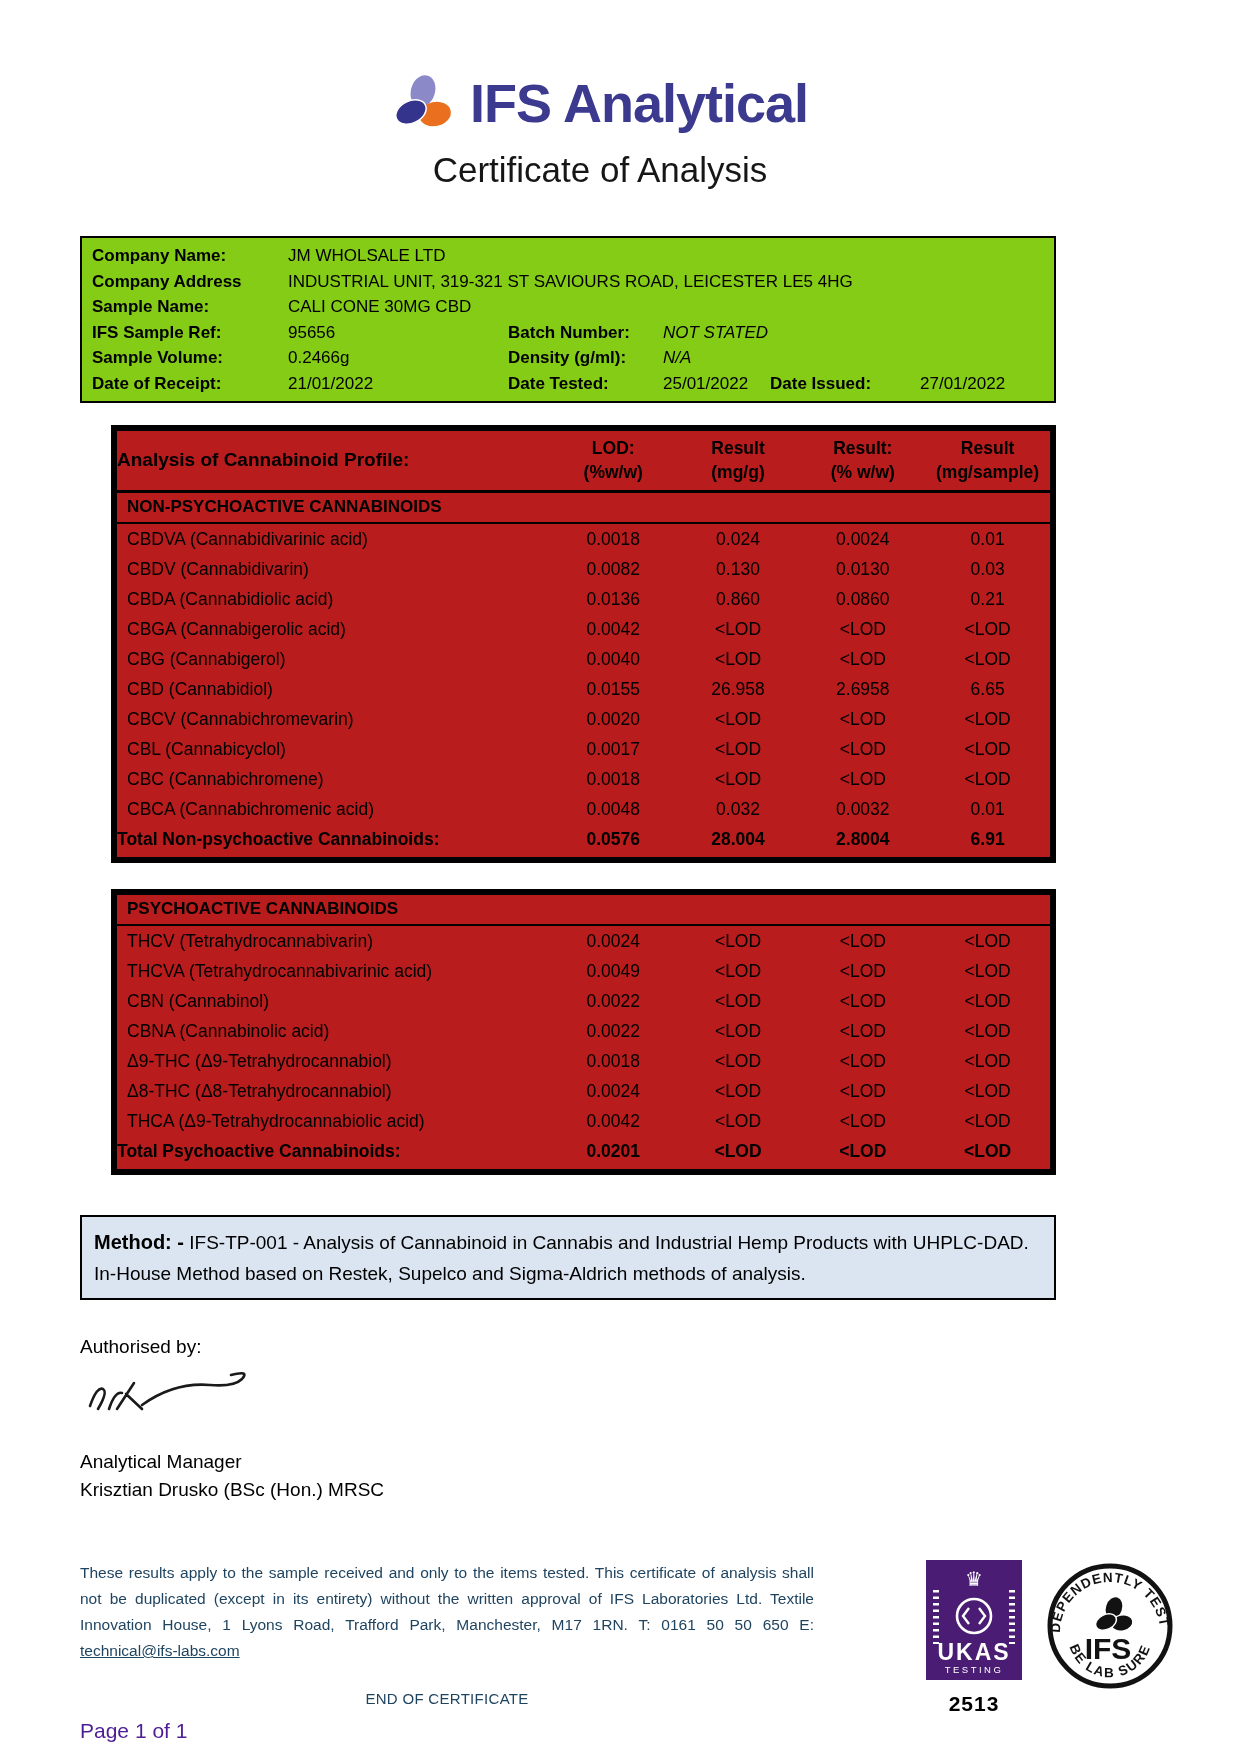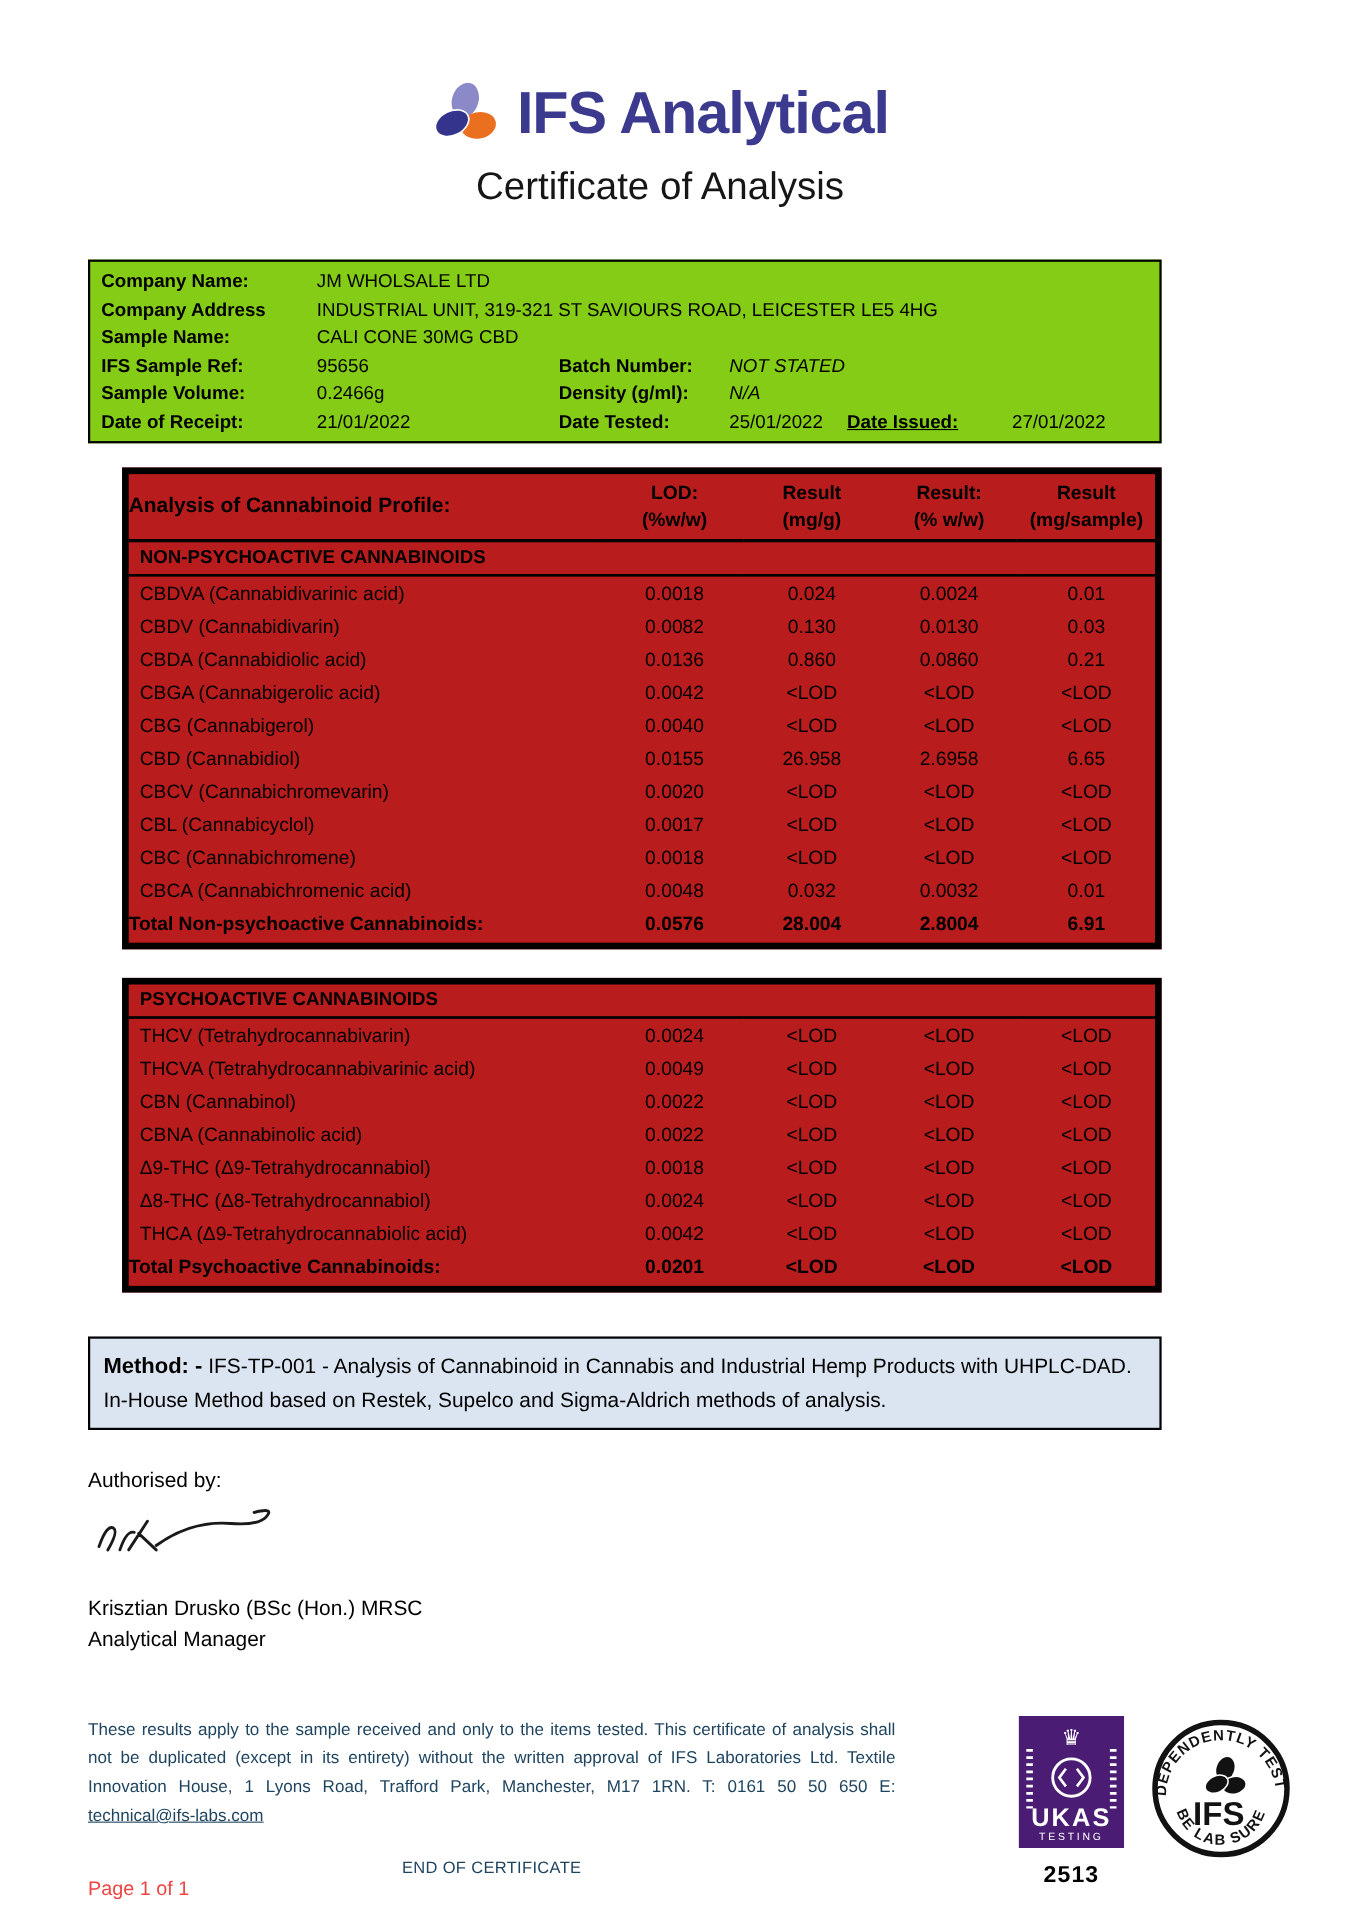--- a/index.html
+++ b/index.html
@@ -17,21 +17,21 @@
   .doc-title { text-align:center; font-size:35px; margin-top:16px; margin-right:40px; color:#161616; }
 
   
   .info-box {
     margin-top:46px; border:2px solid #000; background:#84cc16; padding:5px 10px;
     font-size:17px;
   }
   .info-row { display:grid; grid-template-columns:196px 220px 155px 107px 150px 1fr; line-height:25.5px; }
   .lbl { font-weight:bold; }
   .g1 { grid-column:1; } .g2 { grid-column:2; } .g3 { grid-column:3; }
-  .g4 { grid-column:4; } .g5 { grid-column:5;text-decoration:underline; } .g6 { grid-column:6; }
+  .g4 { grid-column:4; } .g5 { grid-column:5; } .g6 { grid-column:6; }
   .g2-end { grid-column:2 / 7; } .g4-end { grid-column:4 / 7;font-style:italic; }
 
   
   .tbl-wrap { border:6px solid #000000; background:#b91c1c;margin-left:31px; }
   .tbl-wrap.first { margin-top:22px; }
   .tbl-wrap.second { margin-top:26px; }
   table { width:100%; border-collapse:collapse; table-layout:fixed; }
   col.c-name-col { width:46.5%; }
   col.c-val-col { width:13.375%; }
   .head-row td { border-bottom:3px solid #000; padding:5px 0 6px; vertical-align:middle; }
@@ -55,21 +55,21 @@
   .signature { margin-top:6px; margin-left:2px; }
   .auth-name { margin-top:22px; font-size:19px; line-height:28px; }
 
   
   .footer { position:absolute; left:80px; top:1560px; width:1096px; }
   .footer-row { display:flex; align-items:flex-start; }
   .disclaimer-col { width:740px; color:#1f4460; }
   .disclaimer { font-size:15.5px; line-height:26px; text-align:justify; }
   .disclaimer a { color:#1f4460; text-decoration:underline; }
   .end-text { text-align:center; font-size:15px; margin-top:26px; letter-spacing:0.3px; }
-  .page-num { font-size:18px; color:#ef4444; }
+  .page-num { font-size:21px; margin-top:12px; color:#4c1d95; }
   .ukas-col { margin-left:112px; width:96px; text-align:center; flex-shrink:0; }
   .ukas-number { margin-top:8px; font-size:21px; font-weight:bold; color:#000; letter-spacing:1px; }
   .stamp-col { margin-left:22px; width:132px; flex-shrink:0; }
 </style>
 </head>
 <body>
 
 <div class="page">
 
   <div class="brand">
@@ -325,22 +325,22 @@
       <span class="method-label">Method: -</span>
       <span>IFS-TP-001 - Analysis of Cannabinoid in Cannabis and Industrial Hemp Products with UHPLC-DAD. In-House Method based on Restek, Supelco and Sigma-Aldrich methods of analysis.</span>
     </div>
 
     
     <div class="auth-label">Authorised by:</div>
     <svg class="signature" width="180" height="58" viewBox="0 0 180 58" aria-hidden="true">
       <path d="M8,42 Q15,22 21,25 Q26,28 16,45 M27,45 Q33,27 40,29 M35,45 L52,19 M44,30 L60,45 M60,41 Q92,18 128,21 Q152,23 160,15 Q168,6 149,11" fill="none" stroke="#1a1a1a" stroke-width="2.6" stroke-linecap="round"></path>
     </svg>
     <div class="auth-name">
+      <div>Analytical Manager</div>
       <div>Krisztian Drusko (BSc (Hon.) MRSC</div>
-      <div>Analytical Manager</div>
     </div>
   </div>
 
   <div class="footer">
     <div class="footer-row">
       <div class="disclaimer-col">
         <div class="disclaimer"><span>These results apply to the sample received and only to the items tested. This certificate of analysis shall not be duplicated (except in its entirety) without the written approval of IFS Laboratories Ltd. Textile Innovation House, 1 Lyons Road, Trafford Park, Manchester, M17 1RN. T: 0161 50 50 650 E: </span><a href="#">technical@ifs-labs.com</a></div>
         <div class="end-text">END OF CERTIFICATE</div>
         <div class="page-num">Page 1 of 1</div>
       </div>

